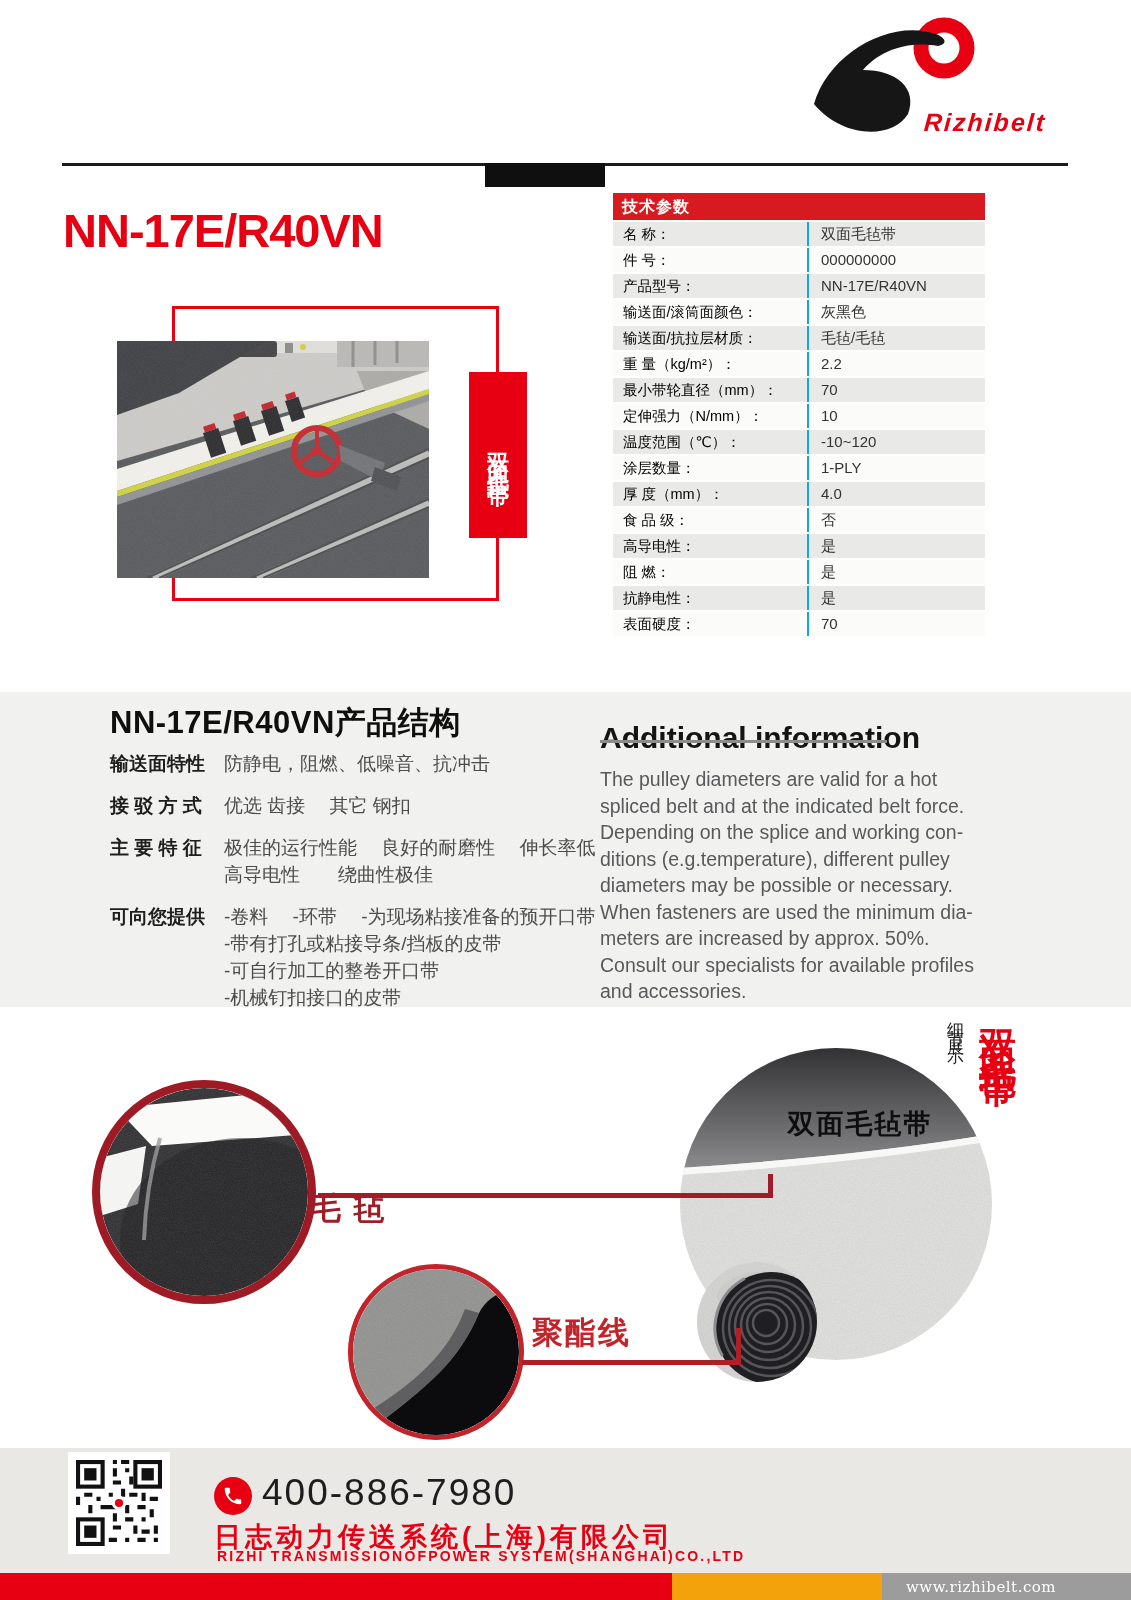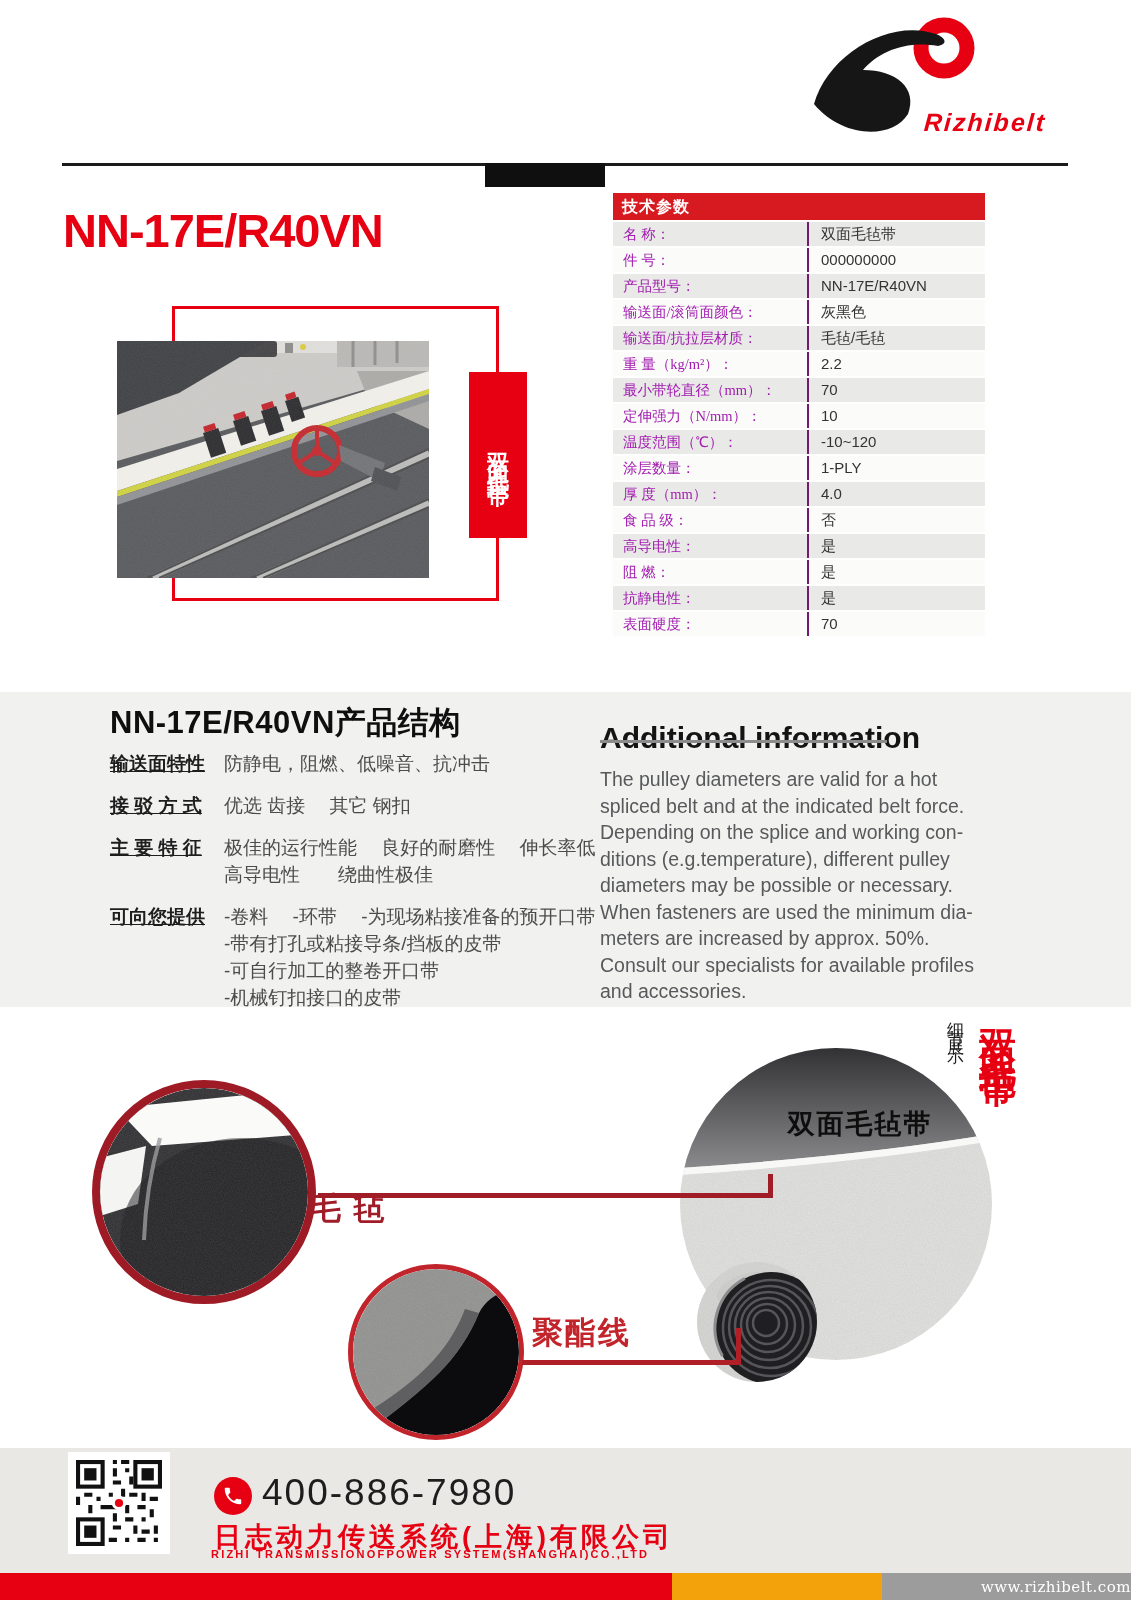--- a/index.html
+++ b/index.html
@@ -26,30 +26,30 @@
   .photo-tab span{writing-mode:vertical-rl;text-orientation:upright;color:#fff;font-size:22px;
                   font-weight:bold;letter-spacing:8px;}
 
   
   .spec-table{left:613px;top:193px;width:372px;}
   .spec-header{height:27px;line-height:27px;background:#d71a1f;color:#fff;font-size:16px;
                font-weight:bold;padding-left:9px;letter-spacing:1px;}
   .spec-rows > div{display:flex;height:24px;margin-top:2px;}
   .spec-rows > div:nth-of-type(odd){background:#e9e9e8;}
   .spec-rows > div:nth-of-type(even){background:#fbfbfa;}
-  .spec-label{width:196px;border-right:2px solid #701a75;padding-left:10px;font-size:14.5px;
-              line-height:24px;color:#a21caf;white-space:nowrap;overflow:hidden;font-family:Liberation Serif, serif;}
+  .spec-label{width:196px;border-right:2px solid #0ea5e9;padding-left:10px;font-size:14.5px;
+              line-height:24px;color:#000000;white-space:nowrap;overflow:hidden;}
   .spec-value{flex:1;padding-left:12px;font-size:15px;line-height:24px;color:#333;}
 
   
   .gray-band{left:0;top:692px;width:1131px;height:315px;background:#f1f1f0;}
   .struct-title{left:110px;top:702px;font-size:31px;font-weight:bold;color:#0f0f0f;letter-spacing:0.5px;}
   .struct-rows{left:110px;top:750px;width:475px;}
   .struct-rows > div{display:flex;margin-bottom:15px;}
-  .struct-label{width:114px;flex:none;font-size:19px;font-weight:bold;color:#1e1e1e;line-height:27px;text-decoration:underline;}
+  .struct-label{width:114px;flex:none;font-size:19px;font-weight:bold;color:#1e1e1e;line-height:27px;}
   .struct-lines{flex:1;}
   .struct-line{font-size:19px;color:#4c4c4c;line-height:27px;white-space:nowrap;}
 
   .addinfo-title{left:600px;top:721px;font-size:30px;font-weight:bold;color:#141414;}
   .addinfo-rule{left:600px;top:740px;width:287px;height:3px;background:#8c8c8c;}
   .addinfo-lines{left:600px;top:730px;width:420px;margin-top:36px;}
   .add-line{font-size:19.5px;color:#58595b;line-height:26.5px;white-space:nowrap;}
 
   
   .big-circle{left:680px;top:1048px;width:312px;height:312px;}
@@ -78,26 +78,26 @@
   .side-title{left:972px;top:1000px;font-size:37px;font-weight:bold;color:#e60012;letter-spacing:10px;}
 
   
   .footer-band{left:0;top:1448px;width:1131px;height:125px;background:#e9e8e5;}
   .qr-box{left:68px;top:1452px;width:102px;height:102px;background:#fff;display:flex;
           align-items:center;justify-content:center;}
   .phone-circle{left:214px;top:1477px;width:38px;height:38px;border-radius:50%;background:#e60012;
                 display:flex;align-items:center;justify-content:center;}
   .phone-number{left:262px;top:1472px;font-size:37px;color:#1d1d1d;letter-spacing:2px;}
   .company-cn{left:214px;top:1519px;font-size:27px;font-weight:bold;color:#e60012;letter-spacing:4px;}
-  .company-en{left:211px;top:1548px;font-size:11px;font-weight:bold;color:#e60012;letter-spacing:2.2px;}
+  .company-en{left:217px;top:1548px;font-size:14px;font-weight:bold;color:#e60012;letter-spacing:2.2px;}
 
   .bottom-bar{left:0;top:1573px;width:1131px;height:27px;display:flex;}
   .bar-red{width:672px;height:100%;background:#e60012;}
   .bar-orange{width:210px;height:100%;background:#f3a20c;}
-  .bar-gray{flex:1;height:100%;background:#9c9c9c;display:flex;align-items:center;justify-content:flex-end;}
+  .bar-gray{flex:1;height:100%;background:#9c9c9c;display:flex;align-items:center;justify-content:flex-start;padding-left:24px;}
   .bar-url{font-family:"DejaVu Serif","Liberation Serif",serif;font-size:15px;color:#fff;letter-spacing:0.5px;}
 </style>
 </head>
 <body>
 
 <div class="page">
 
   <div class="abs logo-wrap">
     <svg viewBox="0 0 270 150">
       <circle cx="138" cy="40" r="23" fill="none" stroke="#e60012" stroke-width="15"></circle>

